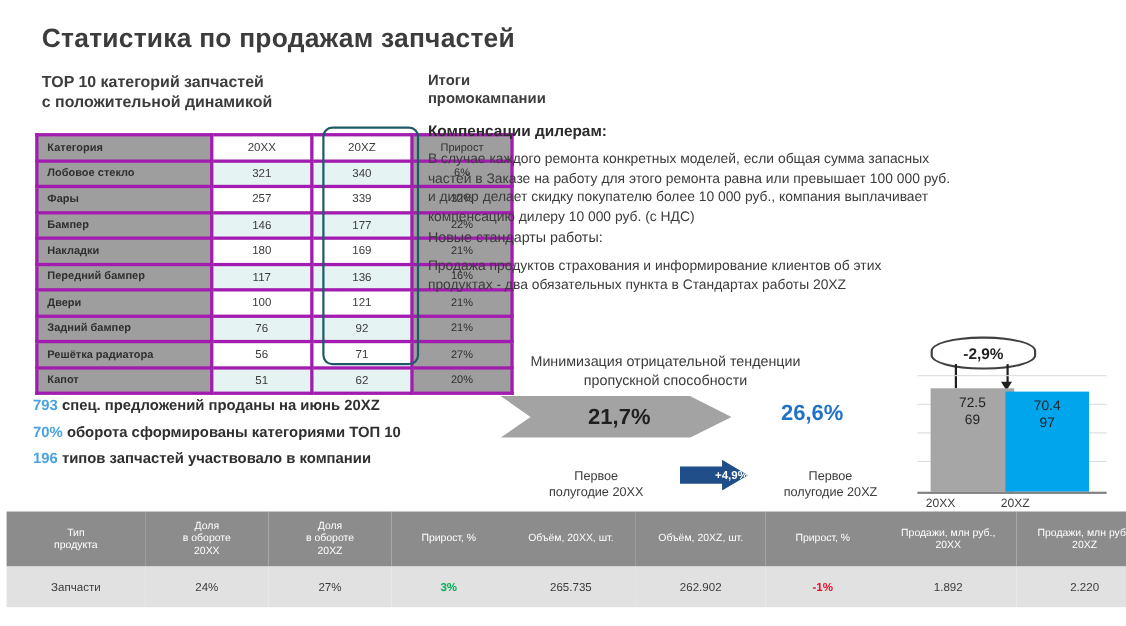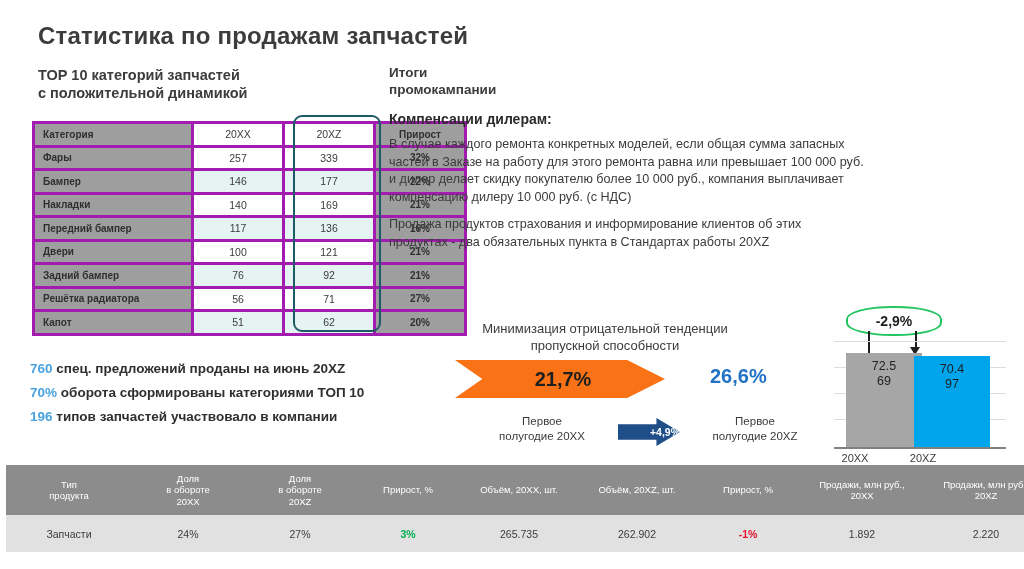--- a/index.html
+++ b/index.html
@@ -35,21 +35,21 @@
     table-layout:fixed;
   }
   .top-table td{
     height:20.5px;padding:0 8px;
     border:3px solid #a21caf;
     vertical-align:middle;
   }
   .top-table .c-cat{width:140px;text-align:left;background:#9e9e9e;color:#2f2f2f;font-weight:bold;font-size:10px;}
   .top-table .c-num{width:72px;text-align:center;background:#ffffff;color:#3b3b3b;font-size:10.5px;}
   .top-table .c-num.alt{background:#e6f3f3;}
-  .top-table .c-gr{width:72px;text-align:center;background:#9e9e9e;color:#2f2f2f;font-weight:bold;font-size:10px;}
+  .top-table .c-gr{width:72px;text-align:center;background:#9e9e9e;color:#2f2f2f;font-weight:normal;font-size:10px;}
   .top-table thead td{font-weight:bold;}
   .top-table thead .c-num{background:#ffffff;color:#3b3b3b;font-weight:normal;font-size:10.5px;}
 
   .hl-box{
     position:absolute;left:293px;top:115px;
     width:84px;height:213px;
     border:2.2px solid #1d5a68;
     border-radius:9px;
     pointer-events:none;
   }
@@ -70,32 +70,32 @@
   .r-h3{font-size:13px;font-weight:bold;color:#2b2b2b;margin-top:14px;}
   .r-sub{font-size:13px;color:#3b3b3b;margin-top:2px;}
   .r-p2{font-size:12.6px;color:#3b3b3b;line-height:17.5px;margin-top:10px;white-space:pre-line;}
 
   
   .mid{position:absolute;left:455px;top:320px;width:370px;}
   .mid-cap{font-size:13px;color:#3b3b3b;line-height:17px;white-space:pre-line;text-align:center;width:300px;}
   .chev-row{position:relative;height:42px;margin-top:6px;}
   .chev{
     position:absolute;left:0;top:0;width:210px;height:38px;
-    background:#f97316;
+    background:#a3a3a3;
     clip-path:polygon(0 0, 82% 0, 100% 50%, 82% 100%, 0 100%, 13% 50%);
     display:flex;align-items:center;justify-content:center;text-align:right;
   }
   .chev-val{font-size:20px;font-weight:bold;color:#1f1f1f;margin-left:6px;}
   .chev-right{
     position:absolute;left:255px;top:5px;
     font-size:20px;font-weight:bold;color:#1f72c4;
   }
   .legend-row{position:relative;height:40px;margin-top:12px;}
   .lg{
-    position:absolute;top:0;
+    position:absolute;top:12px;
     font-size:11.5px;color:#3b3b3b;line-height:15px;
     text-align:center;white-space:pre-line;
   }
   .lg-left{left:22px;width:130px;}
   .lg-right{left:235px;width:130px;}
   .barrow{
     position:absolute;left:163px;top:4px;
     width:62px;height:28px;background:#1f4e88;
     clip-path:polygon(0 22%, 62% 22%, 62% 0, 100% 50%, 62% 100%, 62% 78%, 0 78%);
     display:flex;align-items:center;justify-content:flex-end;
@@ -117,21 +117,21 @@
   .bar.b1 .fill{background:#a6a6a6;}
   .bar.b2{left:86px;}
   .bar.b2 .fill{background:#00a5ec;}
   .bar.b2 .lbl{color:#1f1f1f;}
   .xlab{position:absolute;top:452px;font-size:11px;color:#3b3b3b;text-align:center;width:56px;}
   .xlab.x1{left:827px;}
   .xlab.x2{left:895px;}
 
   .callout{position:absolute;left:846px;top:306px;width:92px;height:26px;}
   .callout .oval{
-    width:92px;height:26px;border:2px solid #22c55e;border-radius:46px/13px;
+    width:92px;height:26px;border:2px solid #404040;border-radius:46px/13px;
     display:flex;align-items:center;justify-content:center;background:#fff;
   }
   .callout .oval span{font-size:14px;font-weight:bold;color:#1f1f1f;}
   .leader{position:absolute;width:1.6px;background:#1f1f1f;}
   .leader.l1{left:868px;top:331px;height:22px;}
   .leader.l2{left:915px;top:331px;height:18px;}
   .arrowhead{
     position:absolute;left:910px;top:347px;
     width:0;height:0;
     border-left:5px solid transparent;border-right:5px solid transparent;
@@ -169,34 +169,40 @@
     <thead>
       <tr>
         <td class="c-cat">Категория</td>
         <td class="c-num">20XX</td>
         <td class="c-num">20XZ</td>
         <td class="c-gr">Прирост</td>
       </tr>
     </thead>
     <tbody>
       <tr>
+        <td class="c-cat">Лобовое стекло</td>
+        <td class="c-num alt">321</td>
+        <td class="c-num alt">340</td>
+        <td class="c-gr">6%</td>
+      </tr>
+      <tr>
         <td class="c-cat">Фары</td>
         <td class="c-num">257</td>
         <td class="c-num">339</td>
         <td class="c-gr">32%</td>
       </tr>
       <tr>
         <td class="c-cat">Бампер</td>
         <td class="c-num alt">146</td>
         <td class="c-num alt">177</td>
         <td class="c-gr">22%</td>
       </tr>
       <tr>
         <td class="c-cat">Накладки</td>
-        <td class="c-num">140</td>
+        <td class="c-num">180</td>
         <td class="c-num">169</td>
         <td class="c-gr">21%</td>
       </tr>
       <tr>
         <td class="c-cat">Передний бампер</td>
         <td class="c-num alt">117</td>
         <td class="c-num alt">136</td>
         <td class="c-gr">16%</td>
       </tr>
       <tr>
@@ -223,41 +229,42 @@
         <td class="c-num alt">62</td>
         <td class="c-gr">20%</td>
       </tr>
     </tbody>
   </table>
 
   <div class="hl-box"></div>
 
   <div class="stats">
     <div class="stat-line">
-      <span class="k">760</span>
+      <span class="k">793</span>
       <span>спец. предложений проданы на июнь 20XZ</span>
     </div>
     <div class="stat-line">
       <span class="k">70%</span>
       <span>оборота сформированы категориями ТОП 10</span>
     </div>
     <div class="stat-line">
       <span class="k">196</span>
       <span>типов запчастей участвовало в компании</span>
     </div>
   </div>
 
   <div class="rtext">
     <div class="r-h1">Итоги
 промокампании</div>
     <div class="r-h2">Компенсации дилерам:</div>
     <div class="r-p">В случае каждого ремонта конкретных моделей, если общая сумма запасных
 частей в Заказе на работу для этого ремонта равна или превышает 100 000 руб.
 и дилер делает скидку покупателю более 10 000 руб., компания выплачивает
 компенсацию дилеру 10 000 руб. (с НДС)</div>
+    <div class="r-sub">Новые стандарты работы:</div>
     <div class="r-p2">Продажа продуктов страхования и информирование клиентов об этих
 продуктах - два обязательных пункта в Стандартах работы 20XZ</div>
   </div>
 
   <div class="mid">
     <div class="mid-cap">Минимизация отрицательной тенденции
 пропускной способности</div>
     <div class="chev-row">
       <div class="chev">
         <span class="chev-val">21,7%</span>

